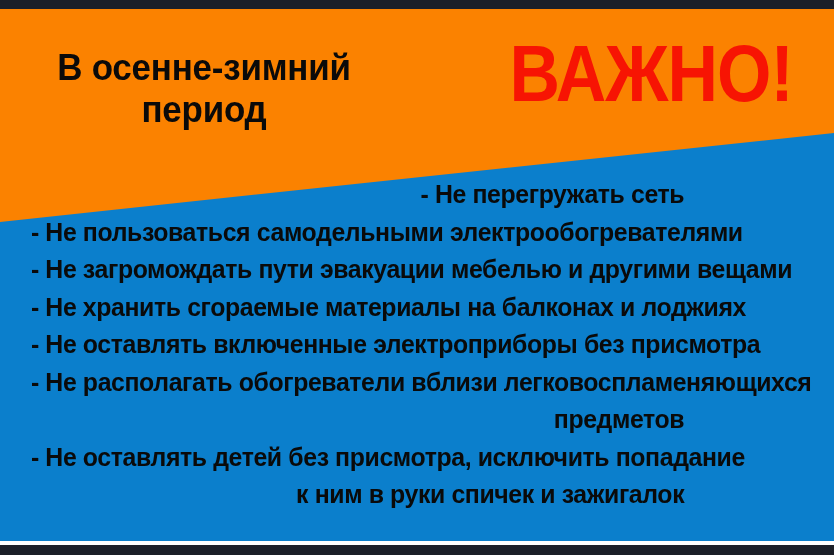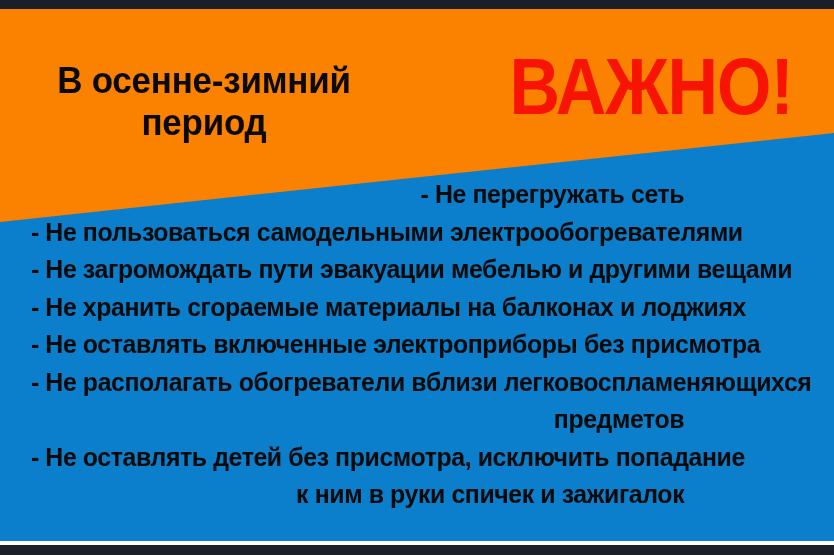--- a/index.html
+++ b/index.html
@@ -51,21 +51,21 @@
     position: absolute;
     left: 0; top: 541px;
     width: 834px; height: 4px;
     background: #ffffff;
     z-index: 5;
   }
 
   
   .header {
     position: absolute;
-    left: 0; top: 22px;
+    left: 0; top: 9px;
     width: 834px; height: 125px;
     z-index: 4;
   }
   .season-title {
     position: absolute;
     left: 4px;
     top: 38px;
     width: 400px;
     text-align: center;
     color: #0a0a0a;

